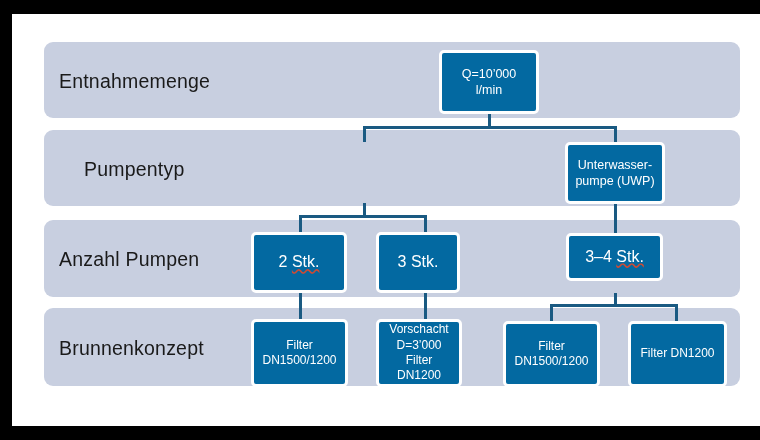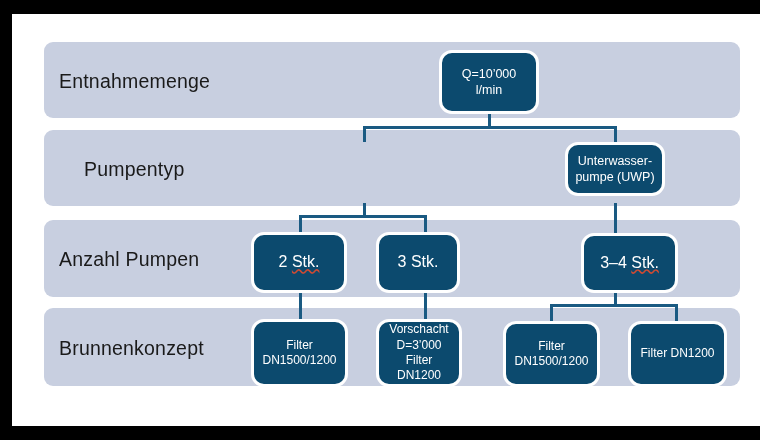--- a/index.html
+++ b/index.html
@@ -26,23 +26,23 @@
     position:absolute;
     color:#1a1a1a;
     font-size:19.5px;
     letter-spacing:0.2px;
     white-space:nowrap;
     line-height:1;
   }
   
   .node{
     position:absolute;
-    background:#0c4a6e;
+    background:#0369a1;
     border:3px solid #ffffff;
-    border-radius:13px;
+    border-radius:5px;
     box-sizing:border-box;
     display:flex;
     align-items:center;
     justify-content:center;
     text-align:center;
     color:#ffffff;
     font-size:12.5px;
     line-height:1.28;
     padding:2px 4px;
   }
@@ -101,40 +101,40 @@
   <div class="conn v" style="left:663px;top:290px;height:17px;"></div>
 
   <div class="node" style="left:427px;top:36px;width:100px;height:64px;">
     <span class="txt">
       <span class="ln">Q=10’000</span>
       <span class="ln">l/min</span>
     </span>
   </div>
 
 
-  <div class="node" style="left:553px;top:128px;width:100px;height:54px;">
+  <div class="node" style="left:553px;top:128px;width:100px;height:62px;">
     <span class="txt">
       <span class="ln">Unterwasser-</span>
       <span class="ln">pumpe (UWP)</span>
     </span>
   </div>
 
   <div class="node stk" style="left:239px;top:218px;width:96px;height:61px;">
     <span class="txt">
       <span>2 </span><span class="spell">Stk.</span>
     </span>
   </div>
 
   <div class="node stk" style="left:364px;top:218px;width:84px;height:61px;">
     <span class="txt">
       <span>3 </span><span>Stk.</span>
     </span>
   </div>
 
-  <div class="node stk" style="left:554px;top:219px;width:97px;height:60px;margin-left:15px;">
+  <div class="node stk" style="left:554px;top:219px;width:97px;height:48px;">
     <span class="txt">
       <span>3–4 </span><span class="spell">Stk.</span>
     </span>
   </div>
 
   <div class="node sm" style="left:239px;top:305px;width:97px;height:68px;">
     <span class="txt">
       <span class="ln">Filter</span>
       <span class="ln">DN1500/1200</span>
     </span>

